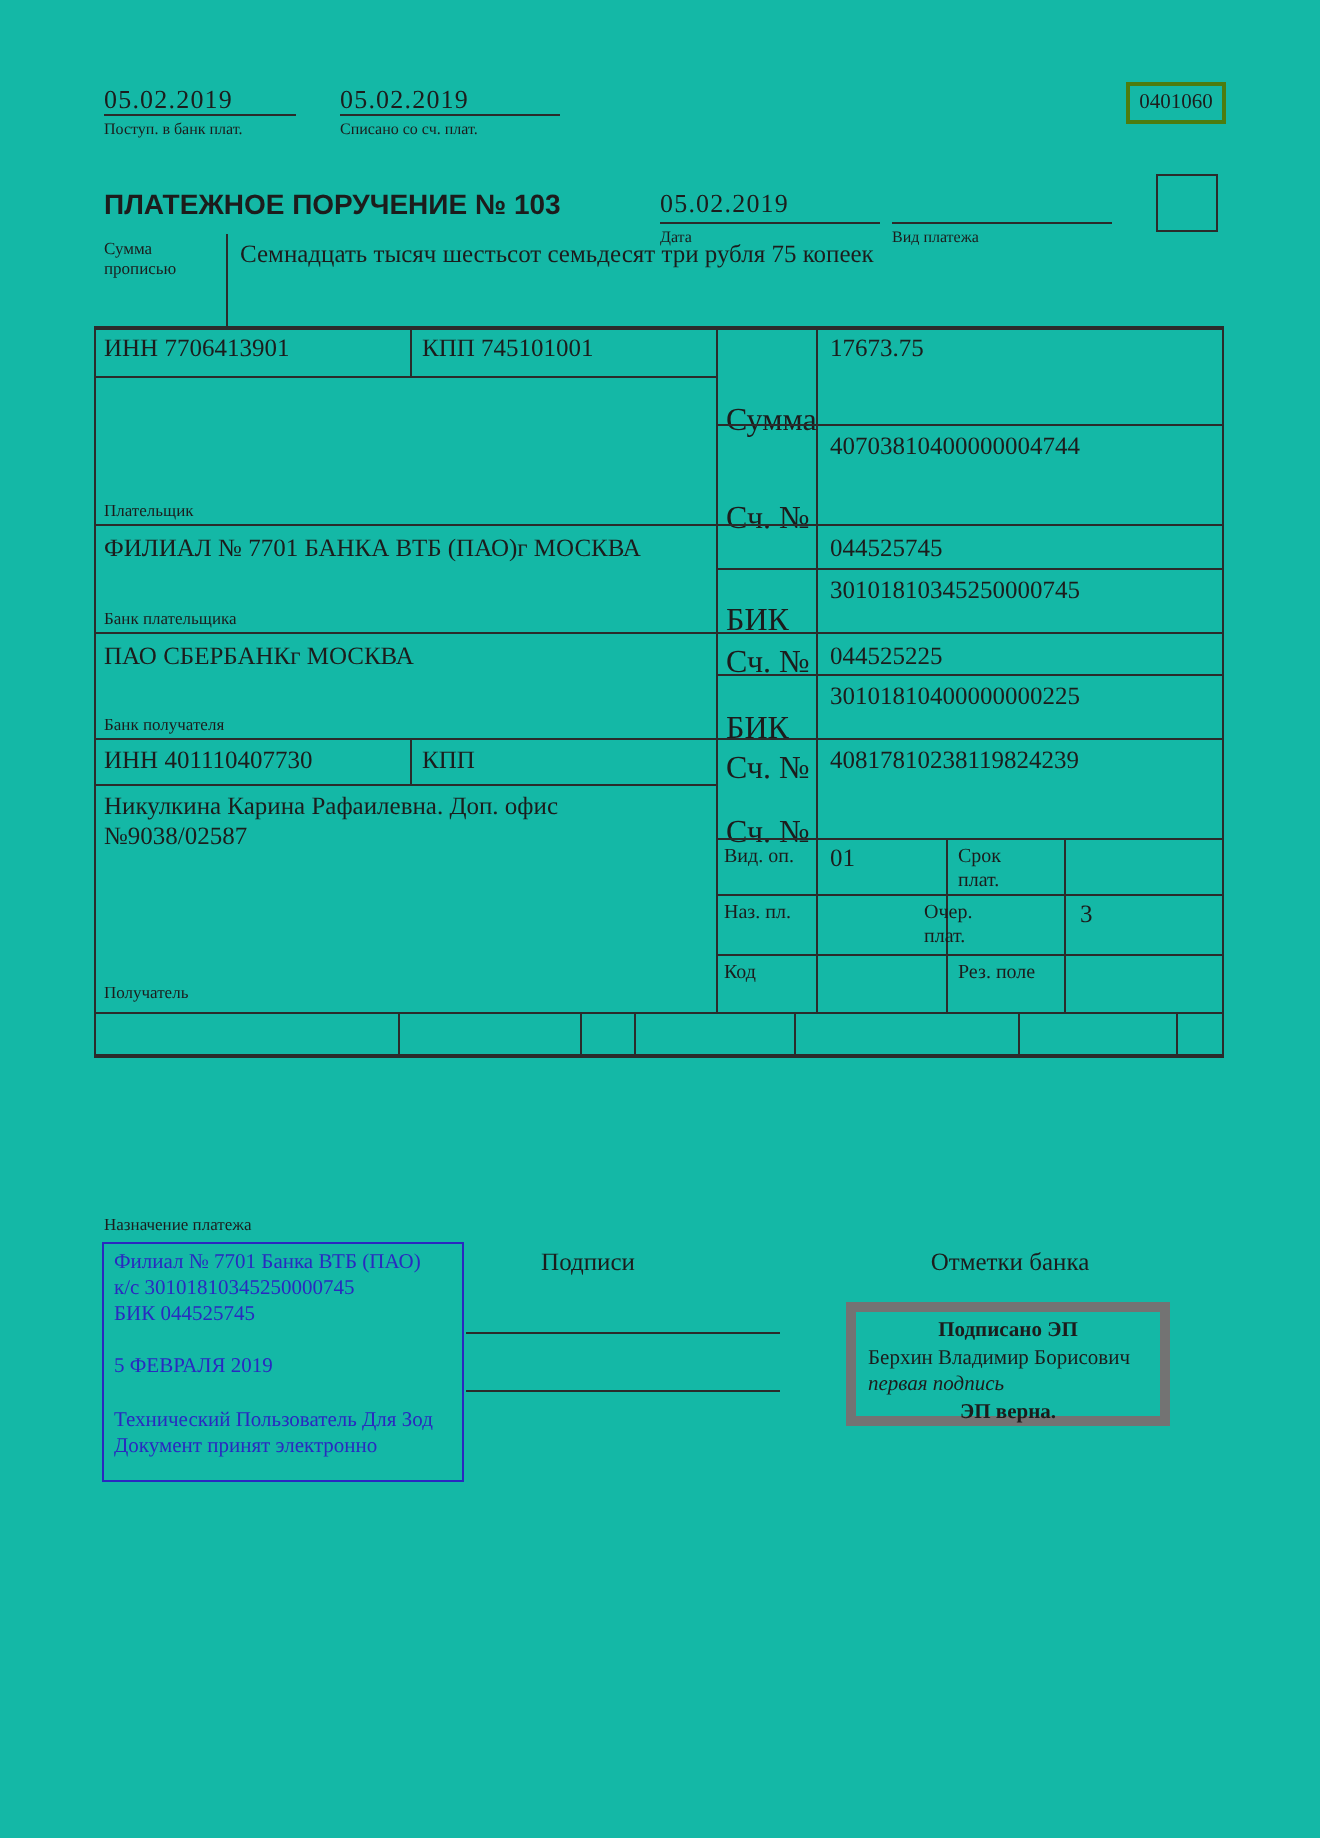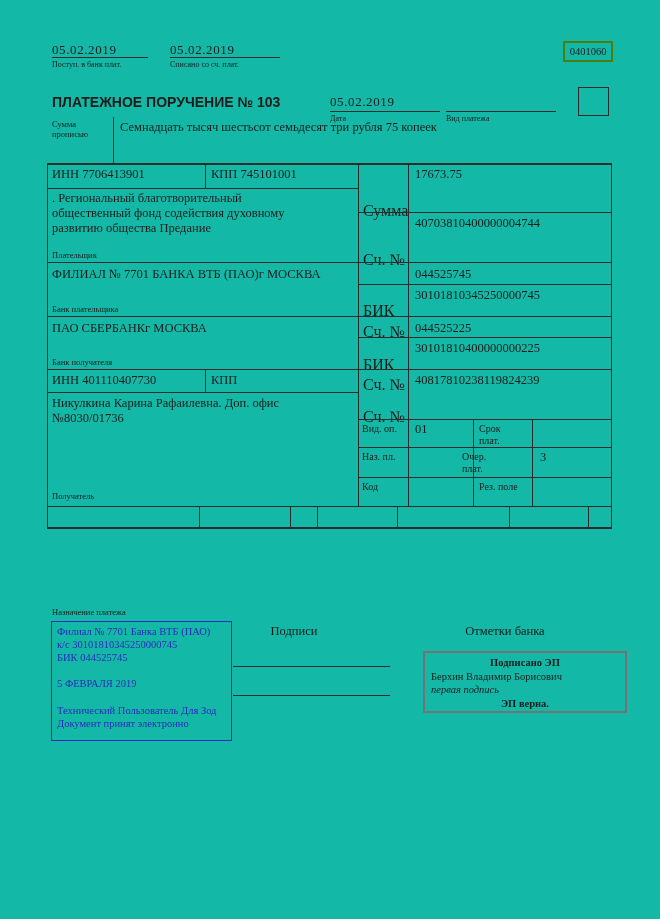--- a/index.html
+++ b/index.html
@@ -16,21 +16,21 @@
   .dt{font-size:13px;letter-spacing:0.6px;}
   .hl{position:absolute;height:1px;background:#2b2b2b;}
   .vl{position:absolute;width:1px;background:#2b2b2b;}
   .th{height:2px;}
   .codebox{position:absolute;left:563px;top:41px;width:46px;height:17px;border:2px solid #4d7c0f;
            font-size:10.5px;text-align:center;line-height:17px;}
   .chkbox{position:absolute;left:578px;top:87px;width:29px;height:27px;border:1.5px solid #2b2b2b;}
   .stamp{position:absolute;left:51px;top:621px;width:181px;min-height:120px;border:1px solid #2a29c0;
          color:#2a29c0;font-size:10.5px;line-height:1.25;padding:3px 12px 5px 5px;box-sizing:border-box;}
   .stamp-line{min-height:13px;white-space:normal;}
-  .ep{position:absolute;left:423px;top:651px;width:204px;height:62px;border:2px solid #737373;
+  .ep{position:absolute;left:423px;top:651px;width:162px;height:62px;border:5px solid #737373;
       font-size:10.5px;line-height:1.3;box-sizing:border-box;}
   .ep-title{font-weight:bold;text-align:center;margin-top:3px;}
   .ep-name{margin-left:6px;}
   .ep-sub{font-style:italic;margin-left:6px;}
   .ep-verdict{font-weight:bold;text-align:center;}
   .sig{position:absolute;height:1px;background:#2b2b2b;left:233px;width:157px;}
 </style>
 </head>
 <body>
 
@@ -65,21 +65,20 @@
   <div class="vl" style="left:358px;top:163px;height:343px"></div>
   <div class="vl" style="left:408px;top:163px;height:343px"></div>
 
   <div class="vl" style="left:205px;top:163px;height:25px"></div>
   <div class="hl" style="left:47px;top:188px;width:311px"></div>
   <div class="t" style="left:52px;top:167px">ИНН 7706413901</div>
   <div class="t" style="left:211px;top:167px">КПП 745101001</div>
   <div class="t cl" style="left:363px;top:168px">Сумма</div>
   <div class="t" style="left:415px;top:167px">17673.75</div>
   <div class="hl" style="left:358px;top:212px;width:253px"></div>
-  <div class="t wrap" style="left:52px;top:191px;width:240px">. Региональный благотворительный общественный фонд содействия духовному развитию общества Предание</div>
   <div class="t cl" style="left:363px;top:217px">Сч. №</div>
   <div class="t" style="left:415px;top:216px">40703810400000004744</div>
   <div class="t lab" style="left:52px;top:250px">Плательщик</div>
   <div class="hl" style="left:47px;top:262px;width:565px"></div>
 
   <div class="t" style="left:52px;top:267px">ФИЛИАЛ № 7701 БАНКА ВТБ (ПАО)г МОСКВА</div>
   <div class="t cl" style="left:363px;top:268px">БИК</div>
   <div class="t" style="left:415px;top:267px">044525745</div>
   <div class="hl" style="left:358px;top:284px;width:253px"></div>
   <div class="t cl" style="left:363px;top:289px">Сч. №</div>
@@ -95,21 +94,21 @@
   <div class="t" style="left:415px;top:341px">30101810400000000225</div>
   <div class="t lab" style="left:52px;top:357px">Банк получателя</div>
   <div class="hl" style="left:47px;top:369px;width:565px"></div>
 
   <div class="vl" style="left:205px;top:369px;height:23px"></div>
   <div class="hl" style="left:47px;top:392px;width:311px"></div>
   <div class="t" style="left:52px;top:373px">ИНН 401110407730</div>
   <div class="t" style="left:211px;top:373px">КПП</div>
   <div class="t cl" style="left:363px;top:374px">Сч. №</div>
   <div class="t" style="left:415px;top:373px">40817810238119824239</div>
-  <div class="t wrap" style="left:52px;top:396px;width:260px">Никулкина Карина Рафаилевна. Доп. офис №8030/01736</div>
+  <div class="t wrap" style="left:52px;top:396px;width:260px">Никулкина Карина Рафаилевна. Доп. офис №9038/02587</div>
   <div class="t lab" style="left:52px;top:491px">Получатель</div>
 
   <div class="hl" style="left:358px;top:419px;width:253px"></div>
   <div class="hl" style="left:358px;top:447px;width:253px"></div>
   <div class="hl" style="left:358px;top:477px;width:253px"></div>
   <div class="vl" style="left:473px;top:419px;height:87px"></div>
   <div class="vl" style="left:532px;top:419px;height:87px"></div>
   <div class="t op" style="left:362px;top:423px">Вид. оп.</div>
   <div class="t" style="left:415px;top:422px">01</div>
   <div class="t op wrap" style="left:479px;top:423px;width:44px">Срок плат.</div>

